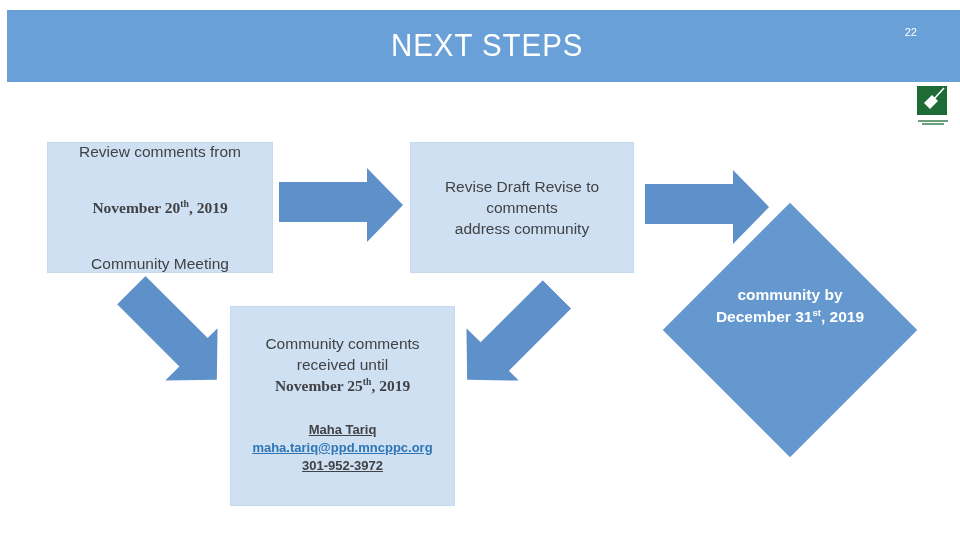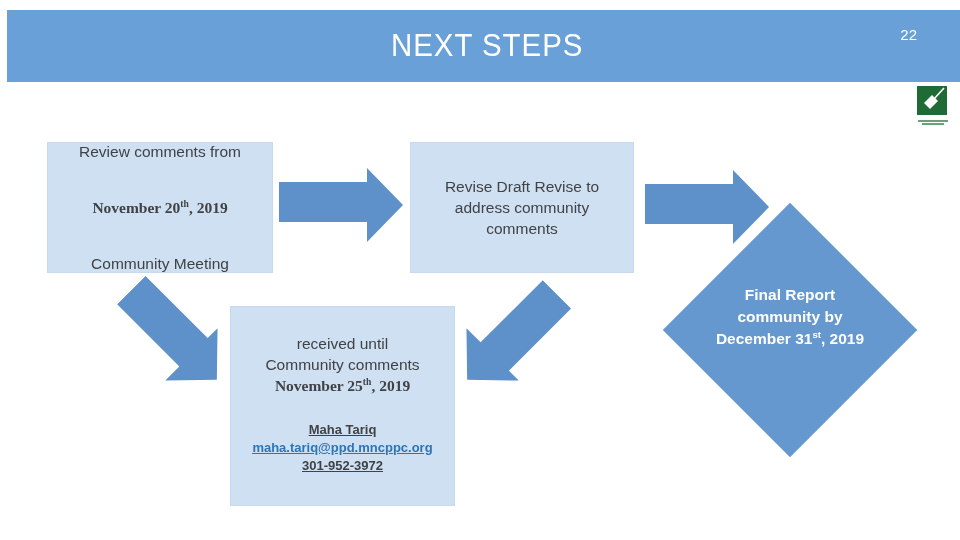--- a/index.html
+++ b/index.html
@@ -11,21 +11,21 @@
   .title-bar {
     position:absolute; left:7px; top:10px; width:960px; height:72px;
     background:var(--header-blue,#6AA0D8);
     display:flex; align-items:center; justify-content:center;
   }
   .title {
     color:#ffffff; font-size:31px; font-weight:400; letter-spacing:1px;
     transform:scaleX(.95);
   }
   .page-num {
-    position:absolute; right:50px; top:16px; color:#ffffff; font-size:15px;
+    position:absolute; right:50px; top:16px; color:#ffffff; font-size:11px;
   }
   
   .logo { position:absolute; left:917px; top:86px; width:32px; height:40px; }
   .logo .cap-line { background:var(--logo-green,#1E6B35); opacity:.65; height:2px; margin:1px auto 0 auto; }
   
   .light-box {
     position:absolute; background:var(--box-blue,#CFE0F2); border:1px solid #c6d9ee;
     box-sizing:border-box;
     display:flex; flex-direction:column; justify-content:center;
     text-align:center; color:var(--text-dark,#404245);
@@ -83,22 +83,22 @@
   </div>
 
   <div class="arrow" id="arrow-1">
     <svg viewBox="0 0 124 74">
         <polygon points="0,14 88,14 88,0 124,37 88,74 88,54 0,54"></polygon>
       </svg>
   </div>
 
   <div class="light-box" id="box-revise">
     <div>Revise Draft Revise to</div>
+    <div>comments</div>
     <div>address community</div>
-    <div>comments</div>
   </div>
 
   <div class="arrow" id="arrow-2">
     <svg viewBox="0 0 124 74">
         <polygon points="0,14 88,14 88,0 124,37 88,74 88,54 0,54"></polygon>
       </svg>
   </div>
 
   <div class="arrow" id="arrow-3">
     <svg viewBox="0 0 124 74">
@@ -106,30 +106,29 @@
       </svg>
   </div>
 
   <div class="arrow" id="arrow-4">
     <svg viewBox="0 0 124 74">
         <polygon points="0,14 88,14 88,0 124,37 88,74 88,54 0,54"></polygon>
       </svg>
   </div>
 
   <div class="light-box" id="box-comments">
+    <div>Community comments</div>
     <div>received until</div>
-    <div>Community comments</div>
     <div class="bold-line"><span>November 25</span><sup>th</sup><span>, 2019</span></div>
     <div class="contact">
       <div>Maha Tariq</div>
       <div><a class="email-link">maha.tariq@ppd.mncppc.org</a></div>
       <div>301-952-3972</div>
     </div>
   </div>
 
   <div class="diamond"></div>
   <div class="diamond-text">
-    <div>Final Report</div>
     <div>community by</div>
     <div><span>December 31</span><sup>st</sup><span>, 2019</span></div>
   </div>
 
 </div>
 
 </body></html>

